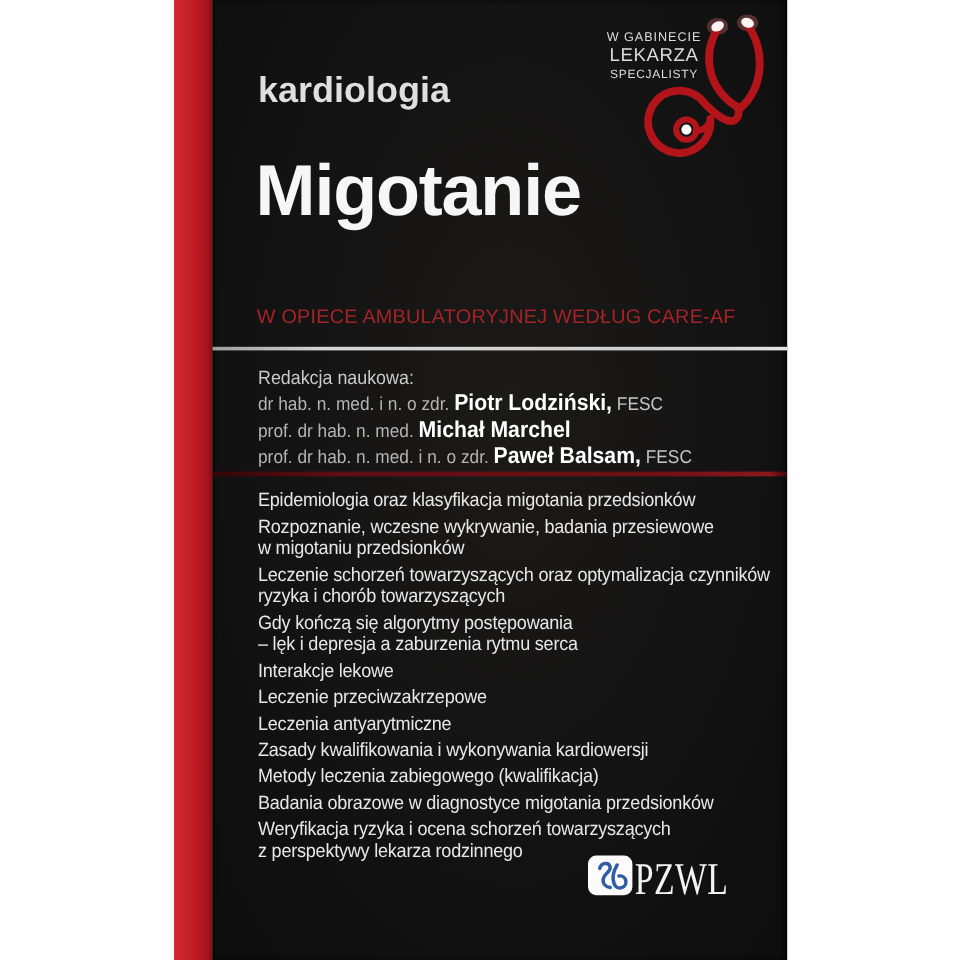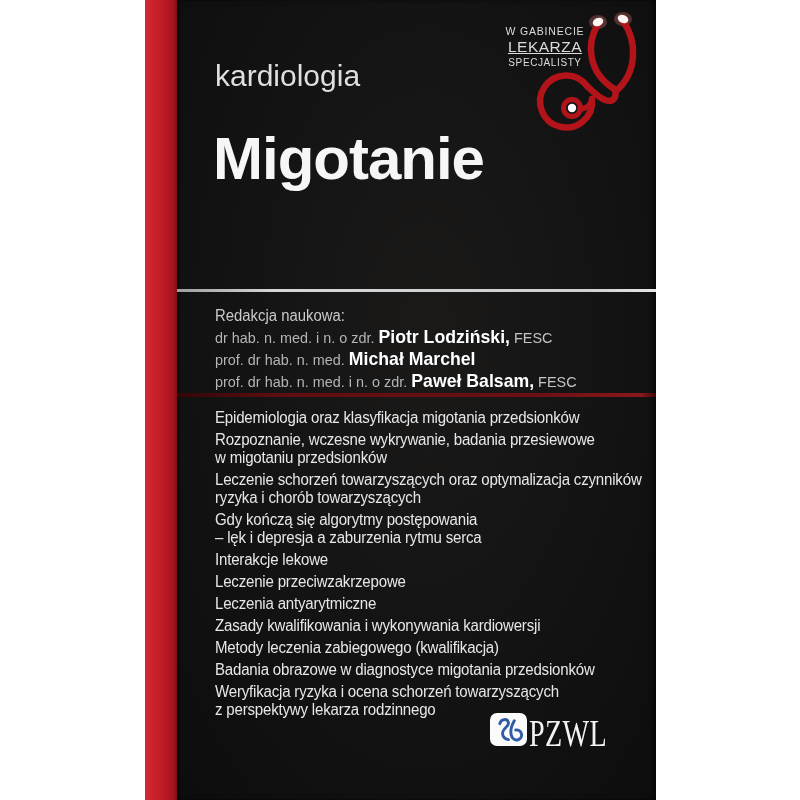--- a/index.html
+++ b/index.html
@@ -7,26 +7,26 @@
   .stage{position:relative;width:800px;height:800px;background:#ffffff;overflow:hidden;}
   .cover{position:absolute;left:145px;top:0;width:511px;height:648px;}
   .spine{position:absolute;left:0;top:0;width:32px;height:800px;
          background:linear-gradient(90deg,#d32a35 0%,#c01b25 55%,#a5141e 88%,#7e0d15 100%);}
   .front{position:absolute;left:32px;top:0;width:479px;height:800px;overflow:hidden;
          background:radial-gradient(ellipse at 52% 42%, #1b1a19 0%, #141313 55%, #0e0d0d 100%);
          box-shadow:inset -4px 0 6px -2px rgba(0,0,0,.75), inset 2px 0 3px -1px rgba(0,0,0,.6);}
 
   .badge{position:absolute;left:320px;top:25px;width:96px;text-align:center;color:#dcdcdc;}
   .badge-l1{font-size:10.5px;letter-spacing:.8px;white-space:nowrap;}
-  .badge-l2{font-size:15.5px;letter-spacing:.5px;margin-top:1px;white-space:nowrap;text-decoration:underline;}
+  .badge-l2{font-size:15.5px;letter-spacing:.5px;margin-top:1px;white-space:nowrap;}
   .badge-l3{font-size:10px;letter-spacing:.6px;margin-top:1px;white-space:nowrap;}
 
   .steth{position:absolute;left:353px;top:2px;width:126px;height:145px;}
 
-  .category{position:absolute;left:38px;top:59px;font-size:30px;font-weight:400;color:#dfdfdf;}
+  .category{position:absolute;left:38px;top:59px;font-size:30px;font-weight:700;color:#dfdfdf;}
 
   .title{position:absolute;left:36px;top:131px;font-size:60px;line-height:56px;
          font-weight:700;letter-spacing:-1px;color:#f6f6f6;white-space:nowrap;}
 
   .subtitle{position:absolute;left:37px;top:255px;font-size:16.5px;letter-spacing:.2px;
             color:#a42327;white-space:nowrap;}
 
   .divider{position:absolute;left:0;width:100%;}
   .divider-light{top:289px;height:2.5px;background:linear-gradient(90deg,#9e9e9e,#d6d6d6 20%,#cfcfcf 85%,#e6e6e6);}
   .divider-red{top:393px;height:3.5px;background:linear-gradient(90deg,#330608,#5f0e12 22%,#6b1014 75%,#8a181c 97%,#3a0709);}
@@ -79,20 +79,21 @@
         <ellipse cx="68" cy="20" rx="5.5" ry="4" transform="rotate(-25 68 20)" fill="#fdf4f4"></ellipse>
         <ellipse cx="93" cy="17" rx="5.5" ry="4" transform="rotate(20 93 17)" fill="#fdf4f4"></ellipse>
       </svg>
 
       <div class="category">kardiologia</div>
 
       <div class="title">
         <div>Migotanie</div>
       </div>
 
+      <div class="subtitle">W OPIECE AMBULATORYJNEJ WEDŁUG CARE-AF</div>
 
       <div class="divider divider-light"></div>
 
       <div class="editors">
         <div class="ed-heading">Redakcja naukowa:</div>
         <div class="ed-row"><span class="ed-prefix">dr hab. n. med. i n. o zdr. </span><span class="ed-name">Piotr Lodziński,</span><span class="ed-suffix"> FESC</span></div>
         <div class="ed-row"><span class="ed-prefix">prof. dr hab. n. med. </span><span class="ed-name">Michał Marchel</span><span class="ed-suffix"></span></div>
         <div class="ed-row"><span class="ed-prefix">prof. dr hab. n. med. i n. o zdr. </span><span class="ed-name">Paweł Balsam,</span><span class="ed-suffix"> FESC</span></div>
       </div>
 

